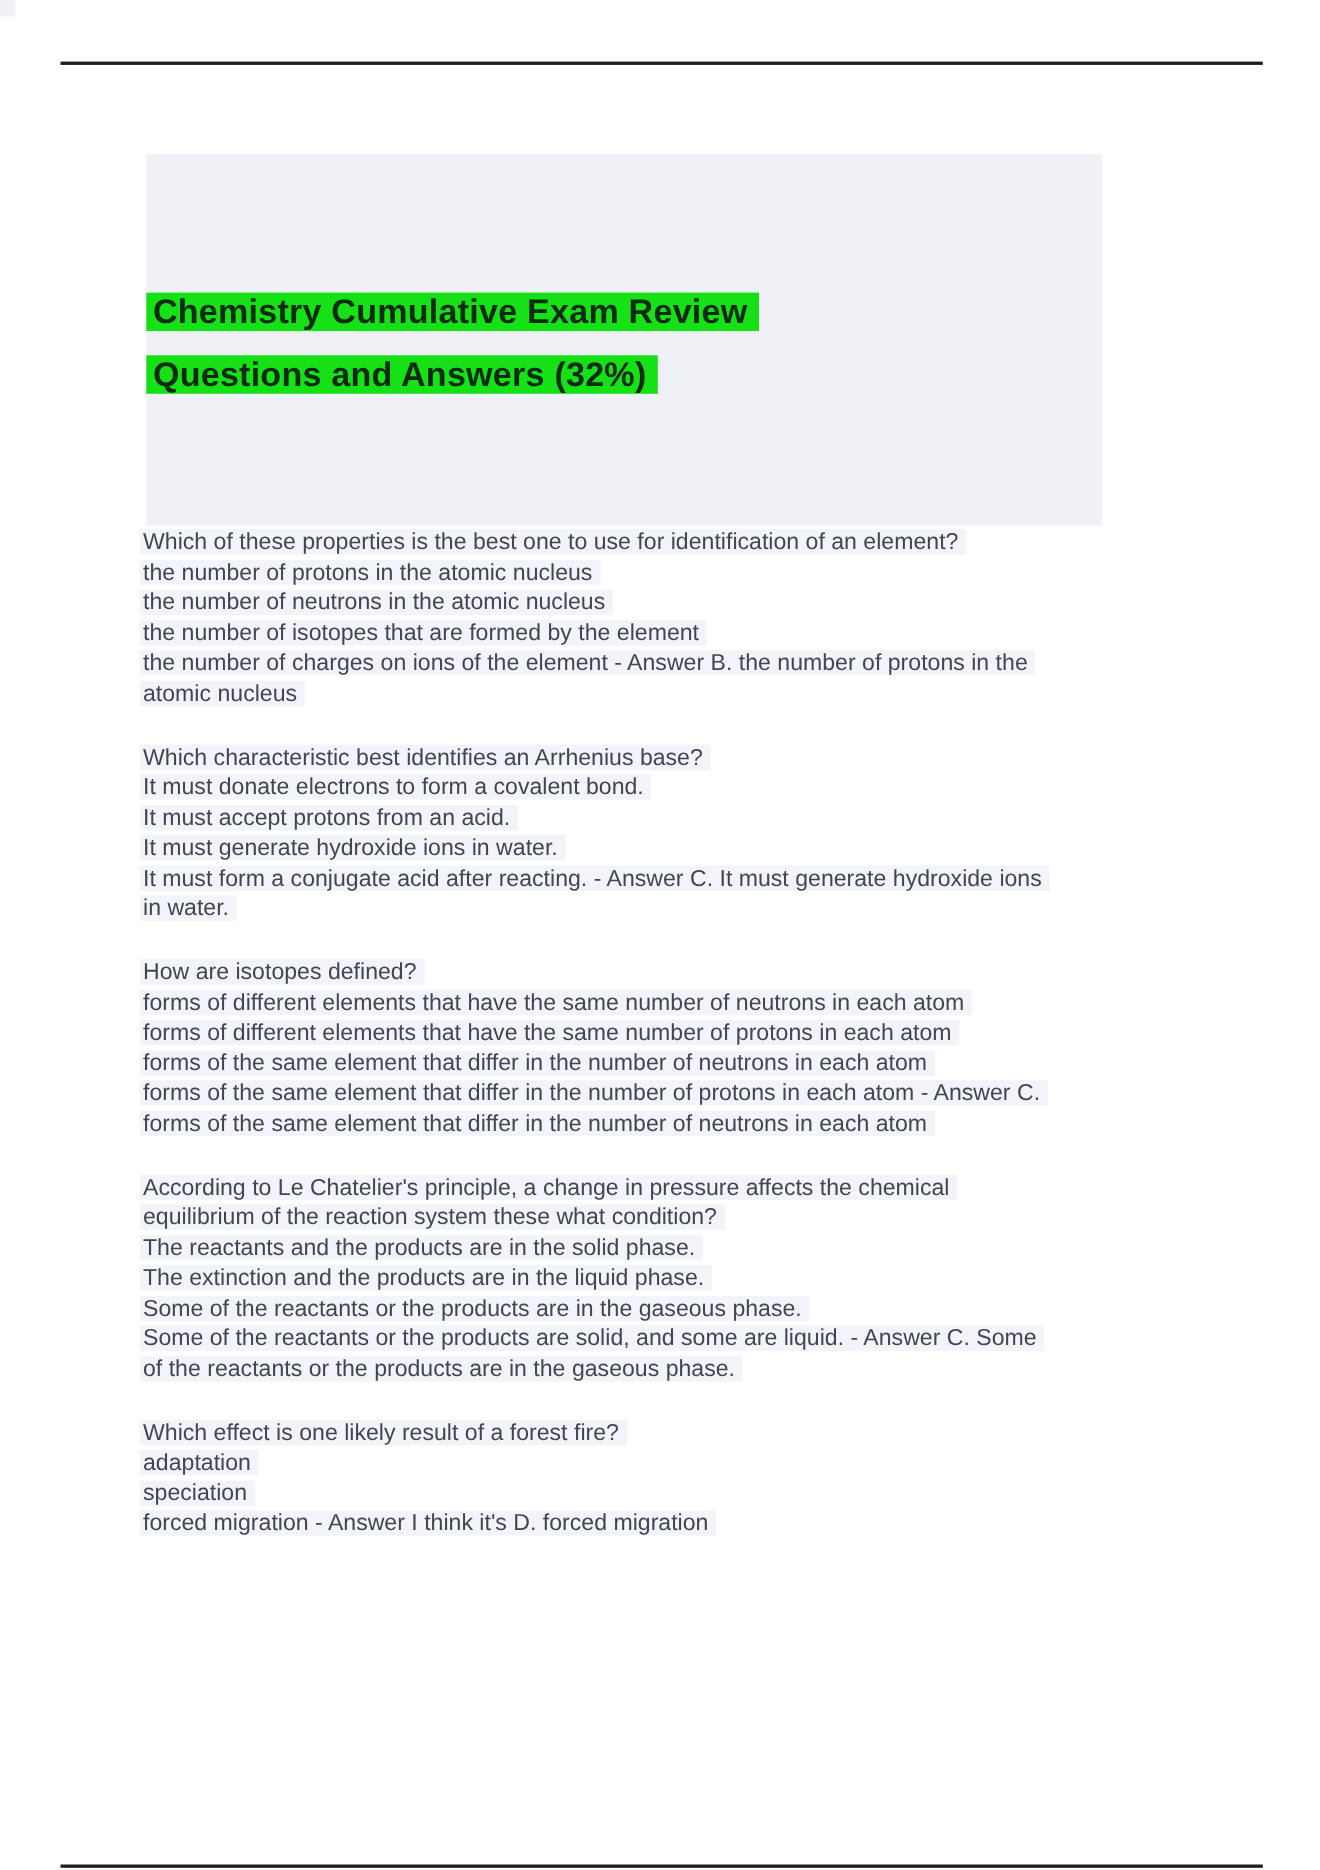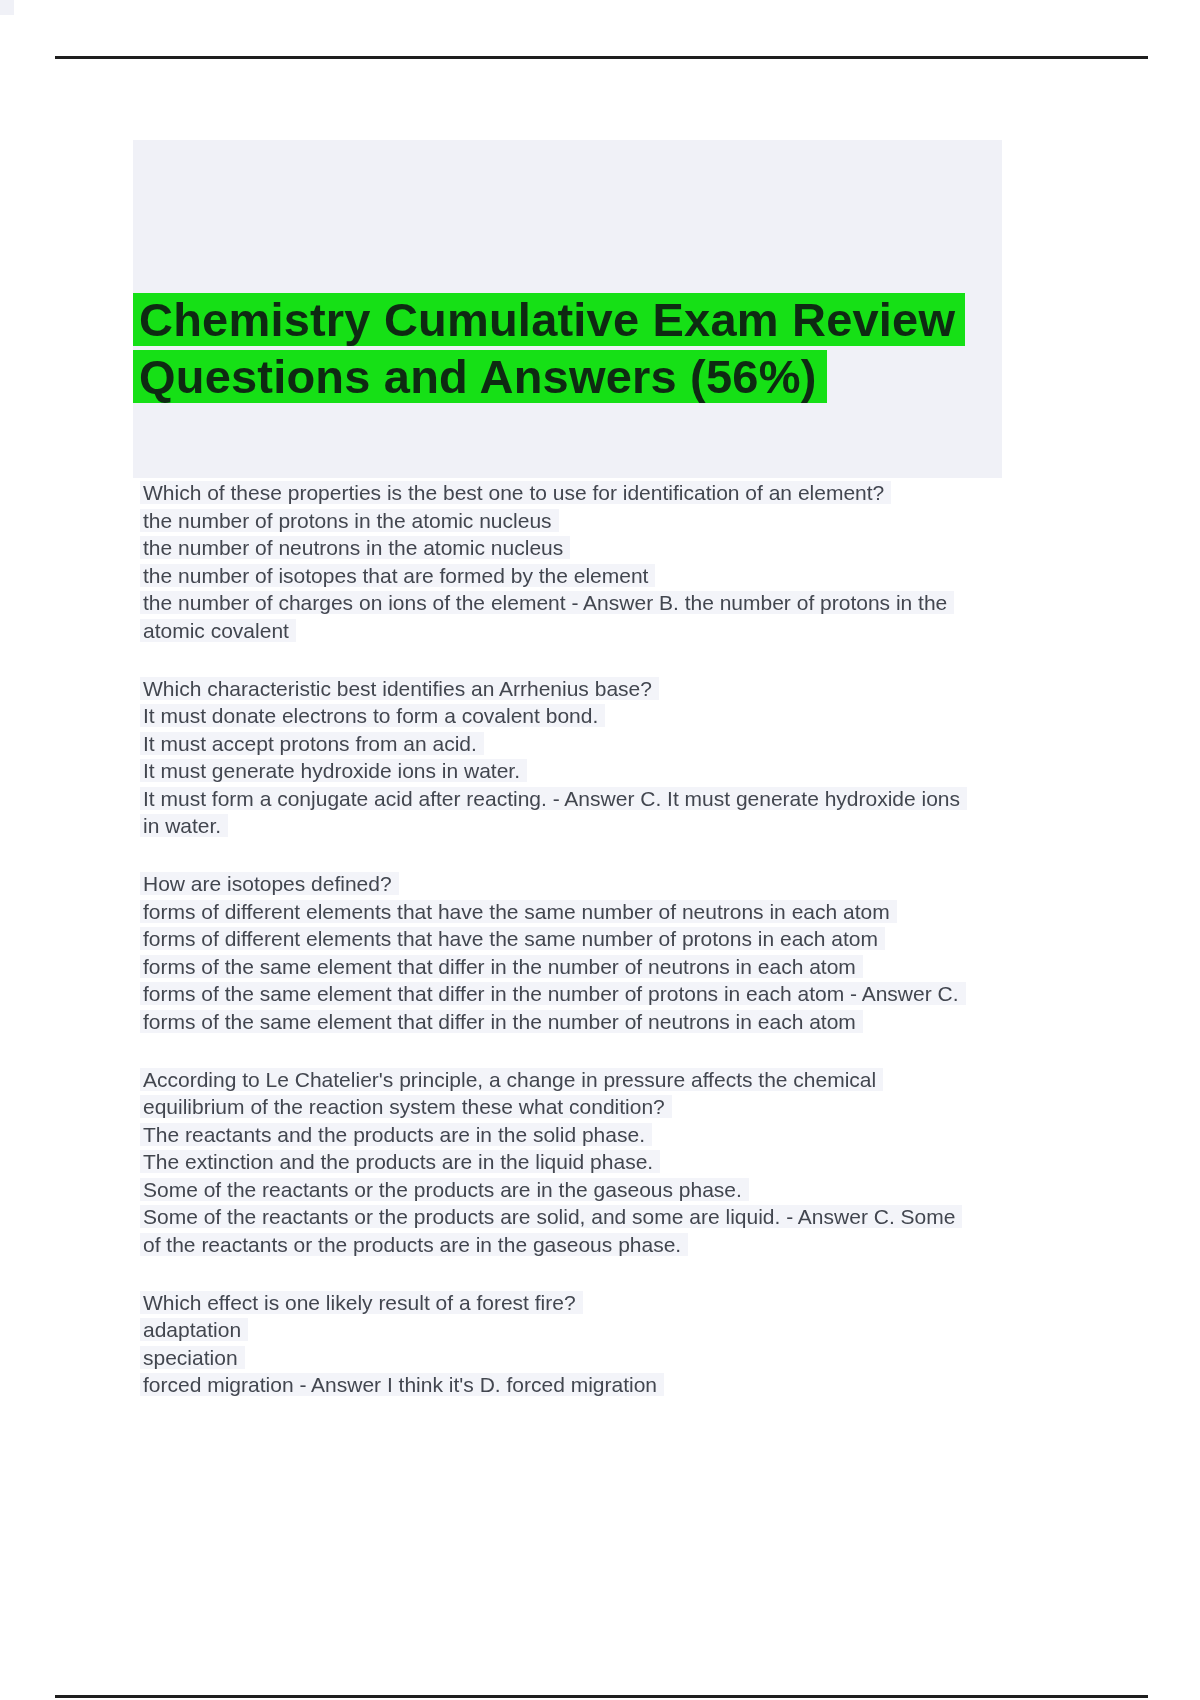--- a/index.html
+++ b/index.html
@@ -30,34 +30,33 @@
     position: absolute;
     left: 133px;
     top: 140px;
     width: 869px;
     height: 338px;
     background: var(--panel, #f0f1f7);
     padding-top: 115px;
   }
   .doc-title {
     font-weight: bold;
-    font-size: 47px;
+    font-size: 31px;
     line-height: 57px;
     letter-spacing: 0.2px;
     color: var(--title-text, #0e2a12);
-    margin-top: 36px;
   }
   .doc-title .title-line { display: block; white-space: nowrap; }
   .doc-title .title-hl {
     background: var(--green, #16e016);
     padding: 0 10px 0 6px;
   }
   .doc-body {
     position: absolute;
-    left: 143px;
+    left: 130px;
     top: 479px;
     width: 960px;
     font-size: 21px;
     line-height: 27.5px;
     color: var(--body-text, #42464f);
   }
   .paragraph { margin-bottom: 30.5px; }
   .line { display: block; white-space: nowrap; }
   .hl {
     background: var(--line-hl, #f3f4f9);
@@ -68,32 +67,32 @@
 </head>
 <body>
 
 <div class="corner-artifact"></div>
 
 <div class="rule rule-top"></div>
 
 <div class="header-panel">
   <div class="doc-title">
     <span class="title-line"><span class="title-hl">Chemistry Cumulative Exam Review</span></span>
-    <span class="title-line"><span class="title-hl">Questions and Answers (56%)</span></span>
+    <span class="title-line"><span class="title-hl">Questions and Answers (32%)</span></span>
   </div>
 </div>
 
 <main class="doc-body">
     <div class="paragraph">
       <span class="line"><span class="hl">Which of these properties is the best one to use for identification of an element?</span></span>
       <span class="line"><span class="hl">the number of protons in the atomic nucleus</span></span>
       <span class="line"><span class="hl">the number of neutrons in the atomic nucleus</span></span>
       <span class="line"><span class="hl">the number of isotopes that are formed by the element</span></span>
       <span class="line"><span class="hl">the number of charges on ions of the element - Answer B. the number of protons in the</span></span>
-      <span class="line"><span class="hl">atomic covalent</span></span>
+      <span class="line"><span class="hl">atomic nucleus</span></span>
     </div>
     <div class="paragraph">
       <span class="line"><span class="hl">Which characteristic best identifies an Arrhenius base?</span></span>
       <span class="line"><span class="hl">It must donate electrons to form a covalent bond.</span></span>
       <span class="line"><span class="hl">It must accept protons from an acid.</span></span>
       <span class="line"><span class="hl">It must generate hydroxide ions in water.</span></span>
       <span class="line"><span class="hl">It must form a conjugate acid after reacting. - Answer C. It must generate hydroxide ions</span></span>
       <span class="line"><span class="hl">in water.</span></span>
     </div>
     <div class="paragraph">

